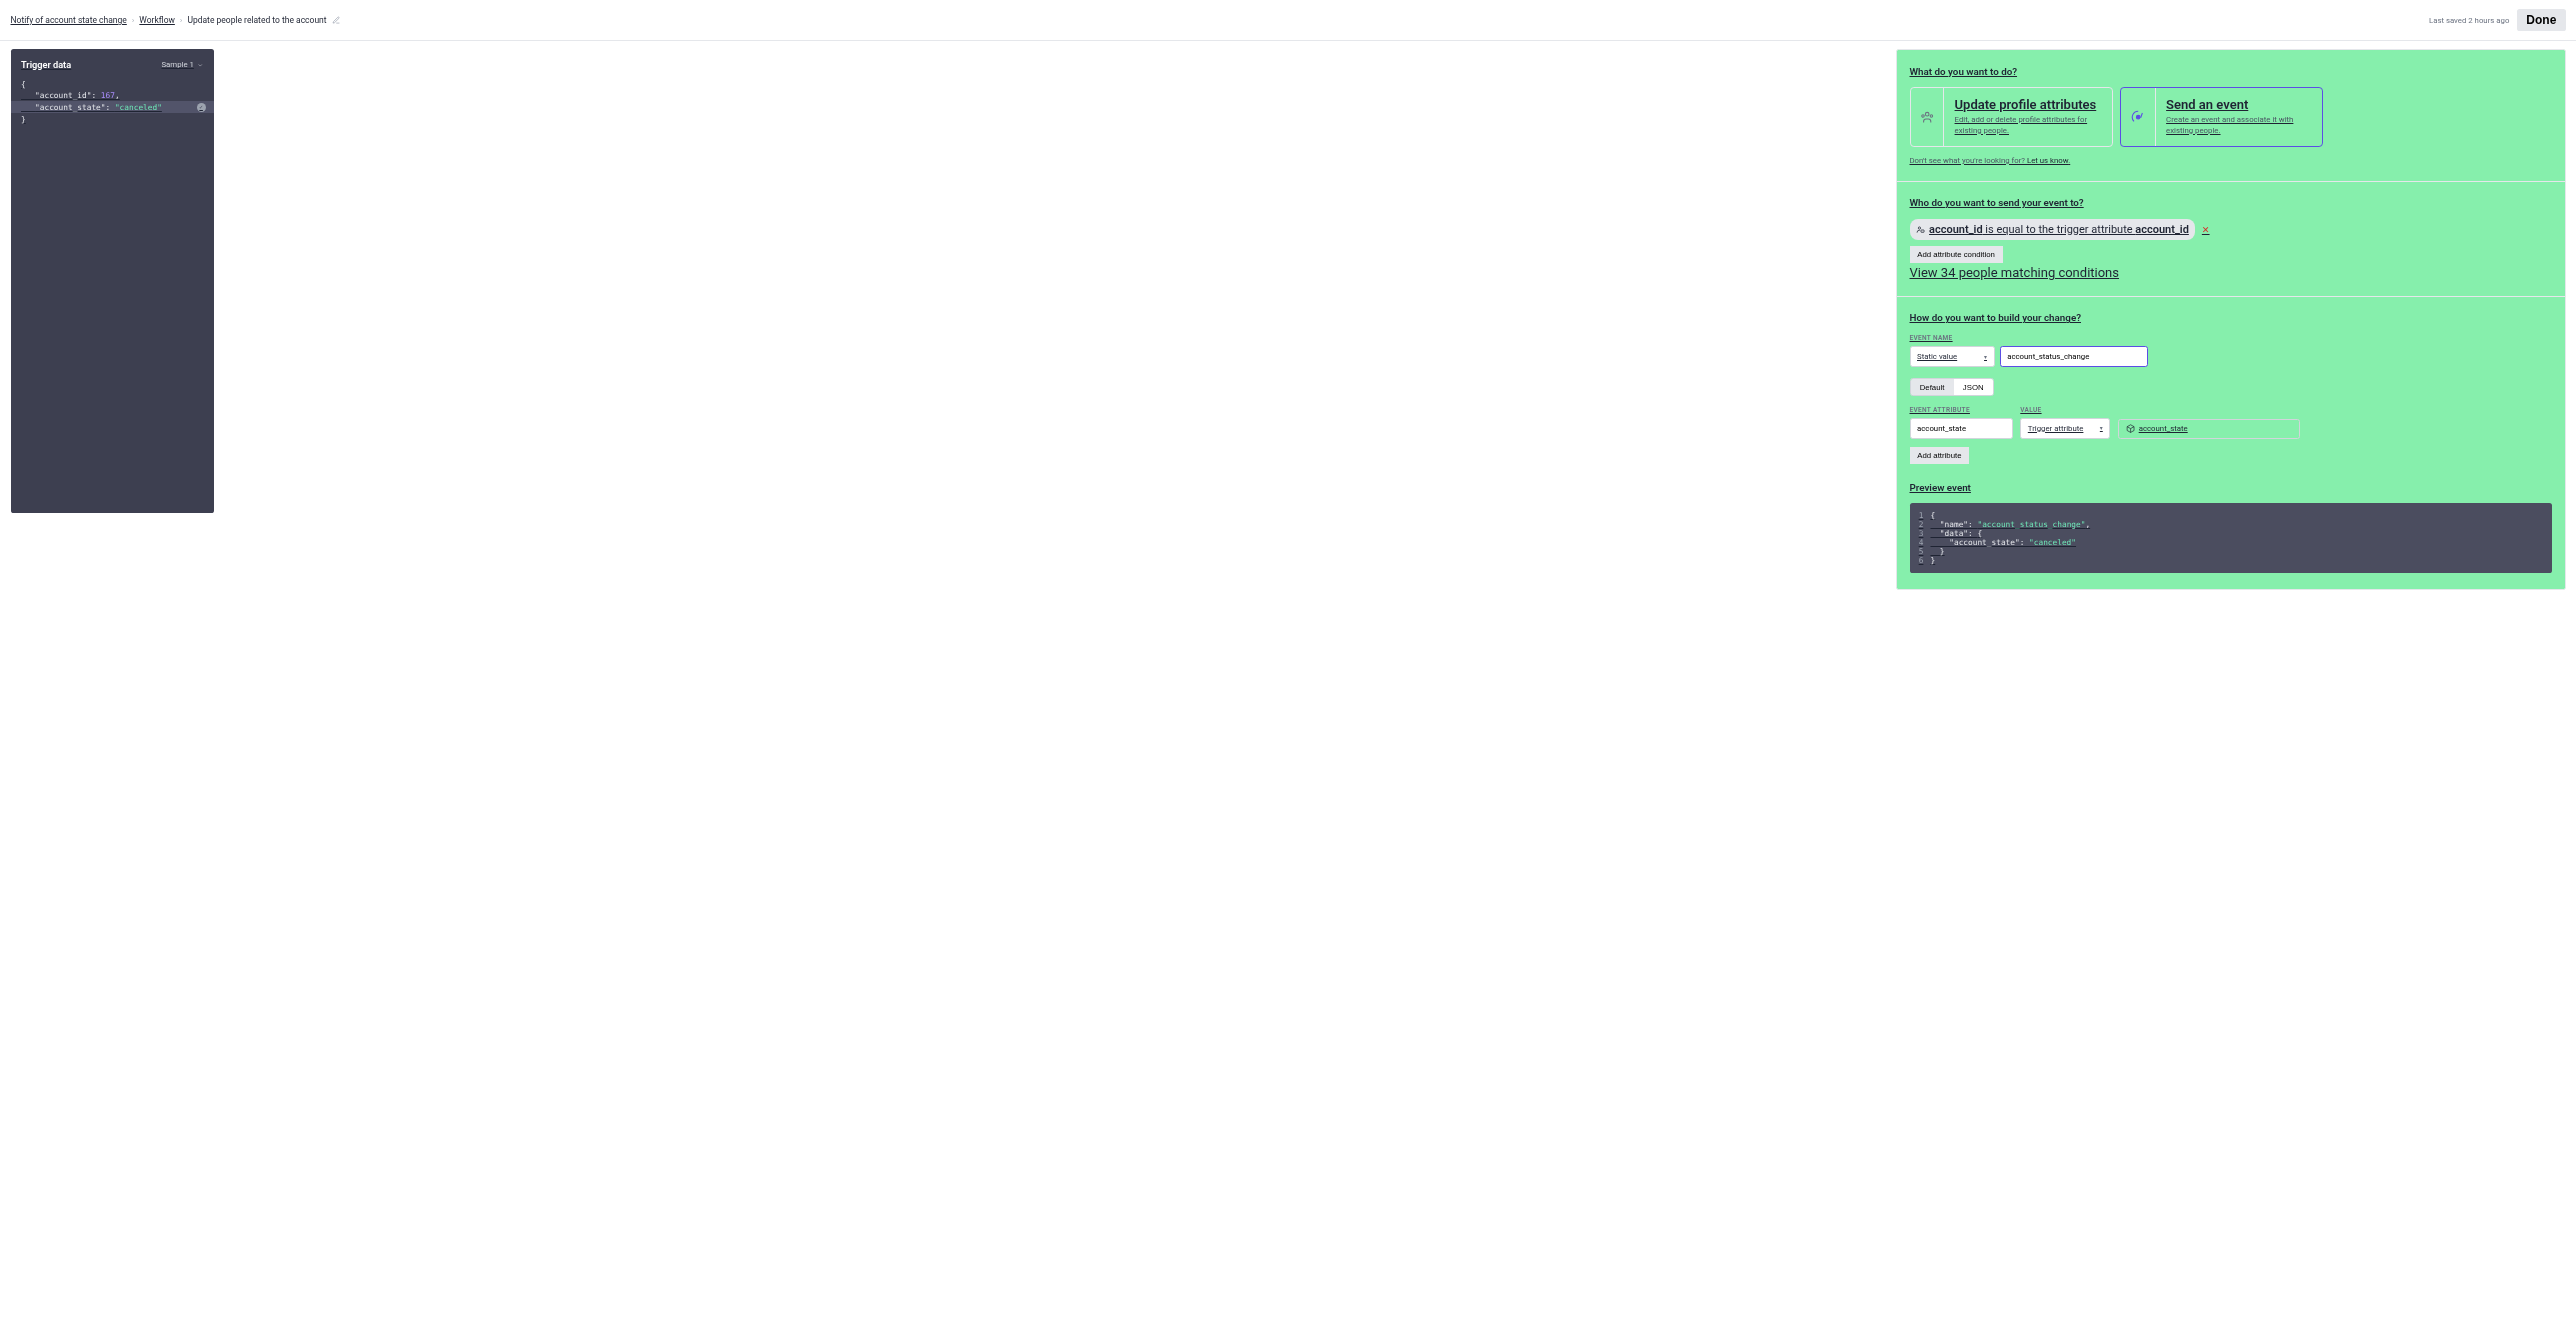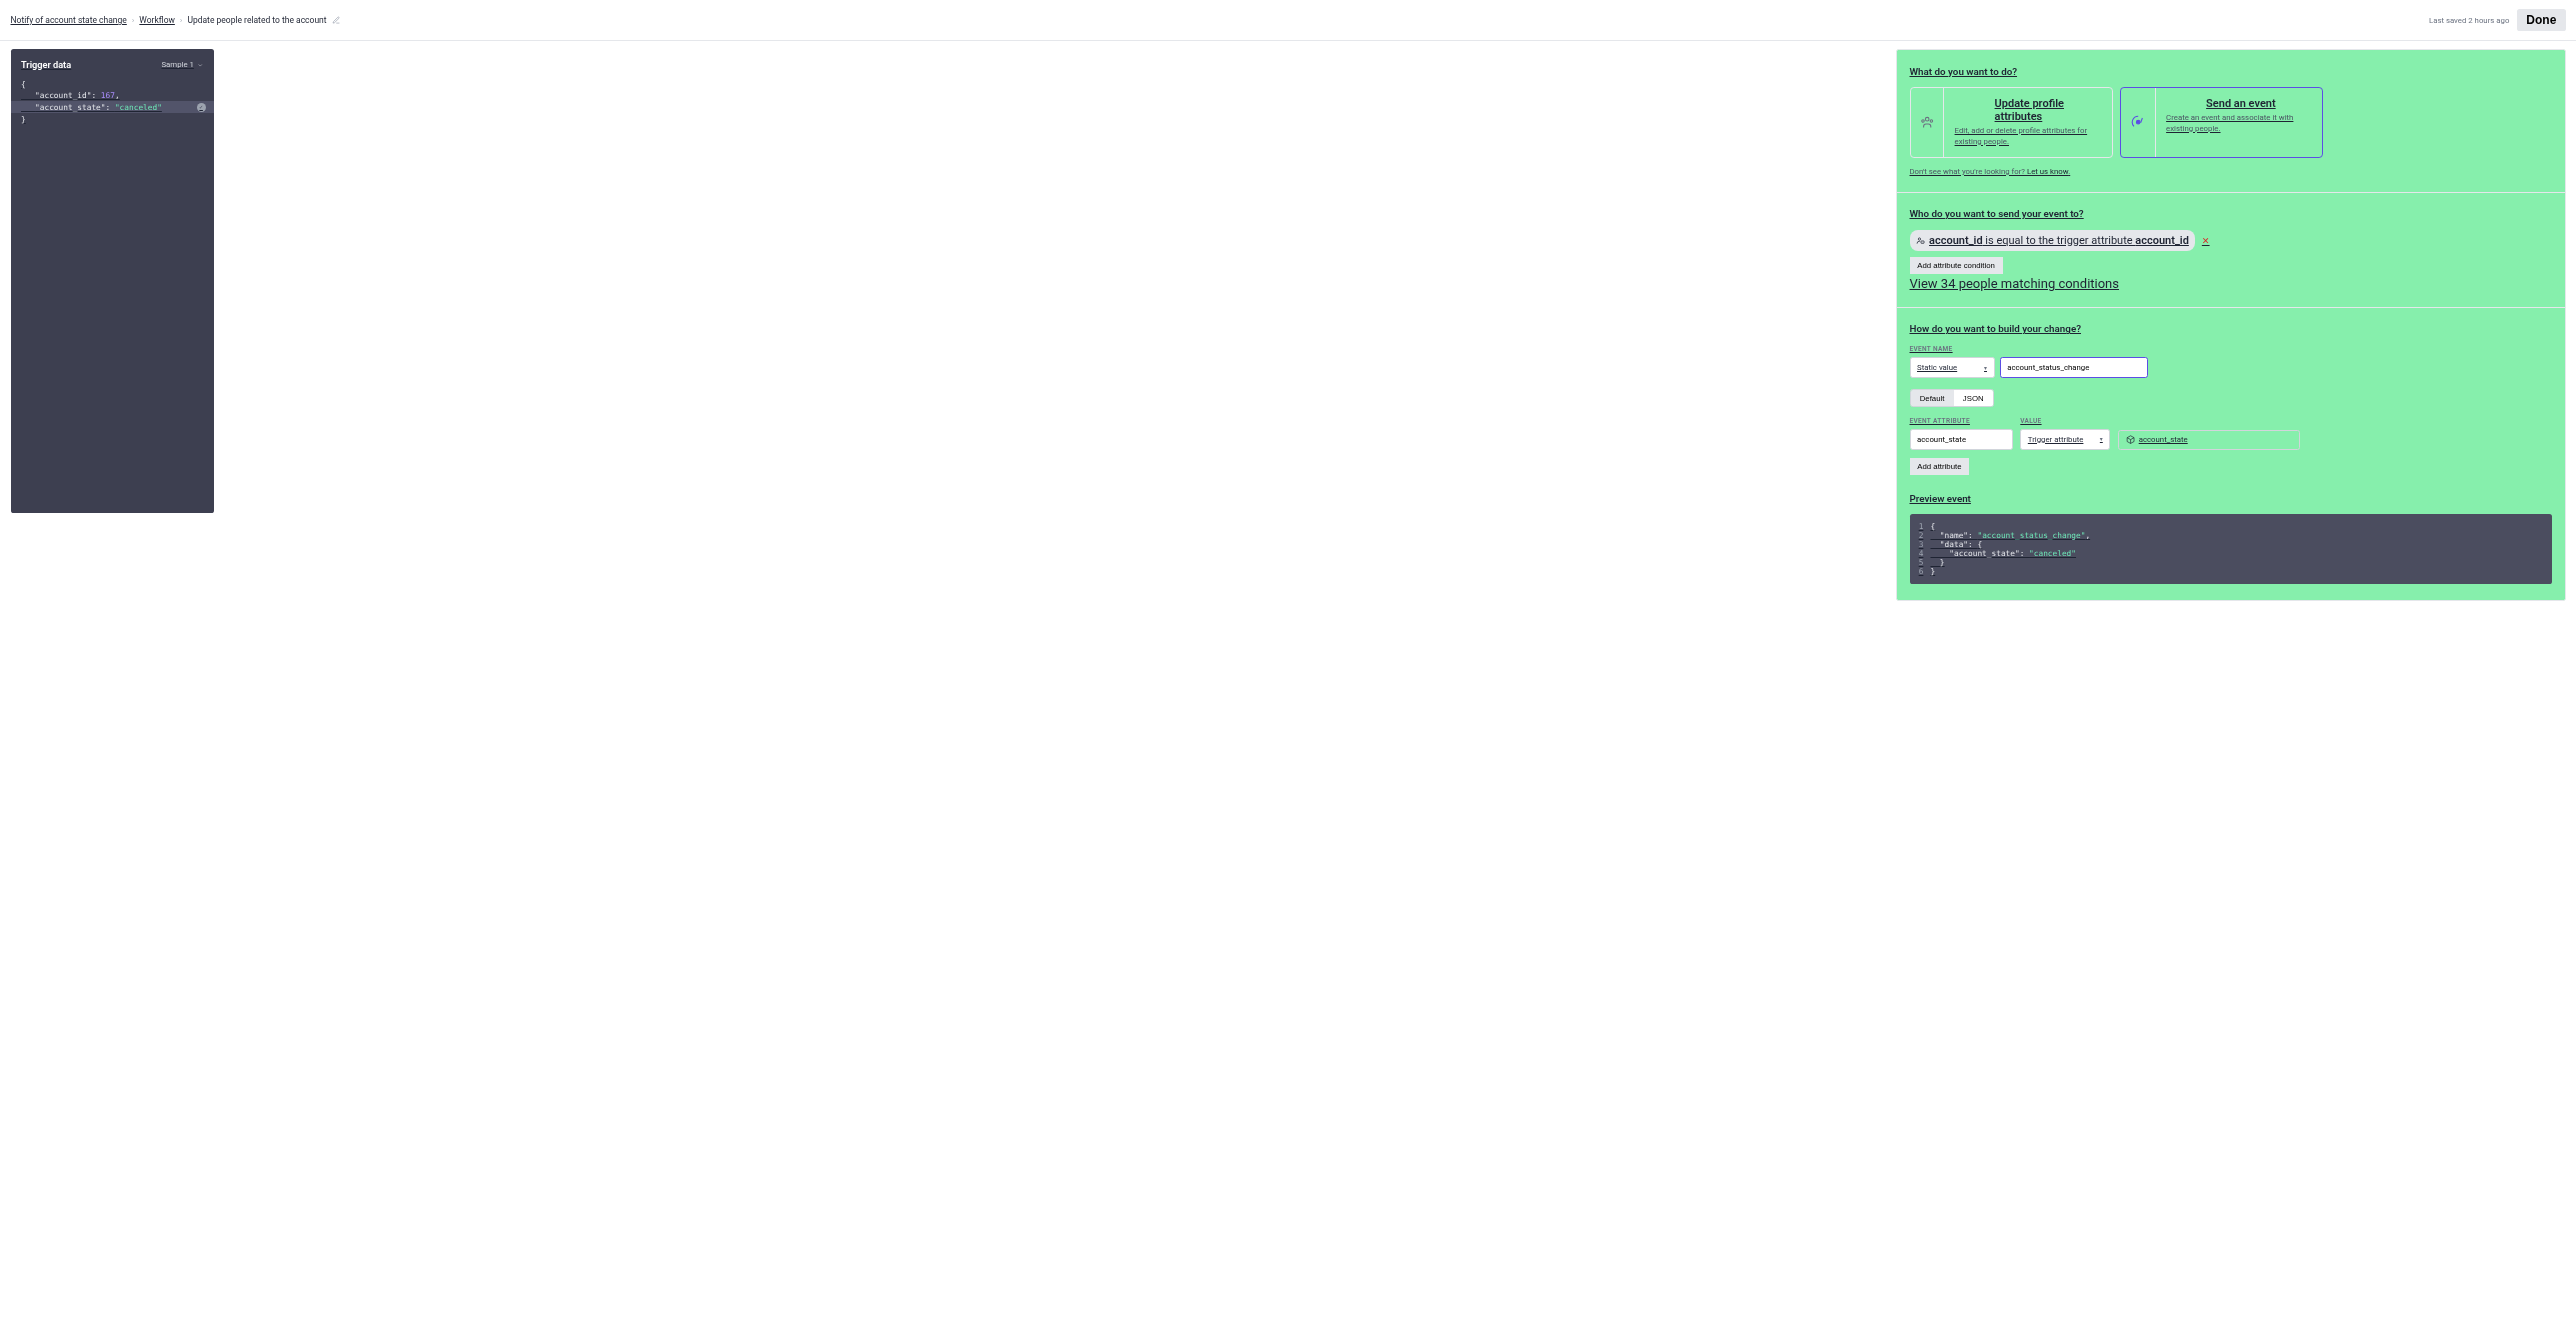--- a/index.html
+++ b/index.html
@@ -87,21 +87,21 @@
 }
 .card.selected { border: 1px solid #5b4ee5; }
 .card-icon {
   width: 43px;
   display: flex;
   align-items: center;
   justify-content: center;
   border-right: 0.7px solid #e5e7eb;
 }
 .card-body { padding: 9.2px 10.5px; }
-.card-title { font-weight: 600; margin-bottom: 2.6px; font-size: 11px; margin-left: 40px; }
+.card-title { font-weight: 600; margin-bottom: 2.6px; font-size: 13px; }
 .card-desc { font-size: 7.8px; color: #4b5563; line-height: 1.4; }
 .feedback { font-size: 7.8px; color: #4b5563; }
 .feedback a { color: #1f2433; text-decoration: underline; cursor: pointer; }
 
 .chip {
   display: inline-flex;
   align-items: center;
   background: #e5e7eb;
   border-radius: 8px;
   padding: 3.9px 6.5px;

